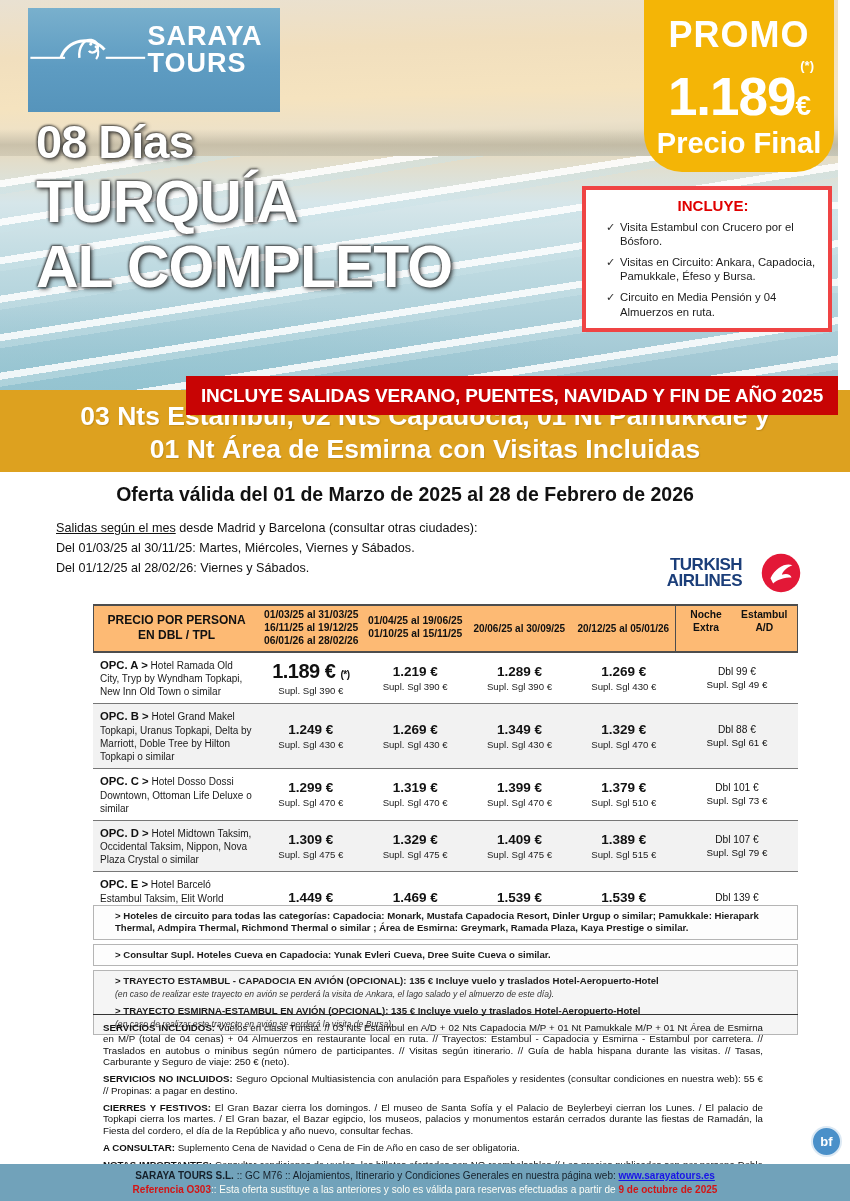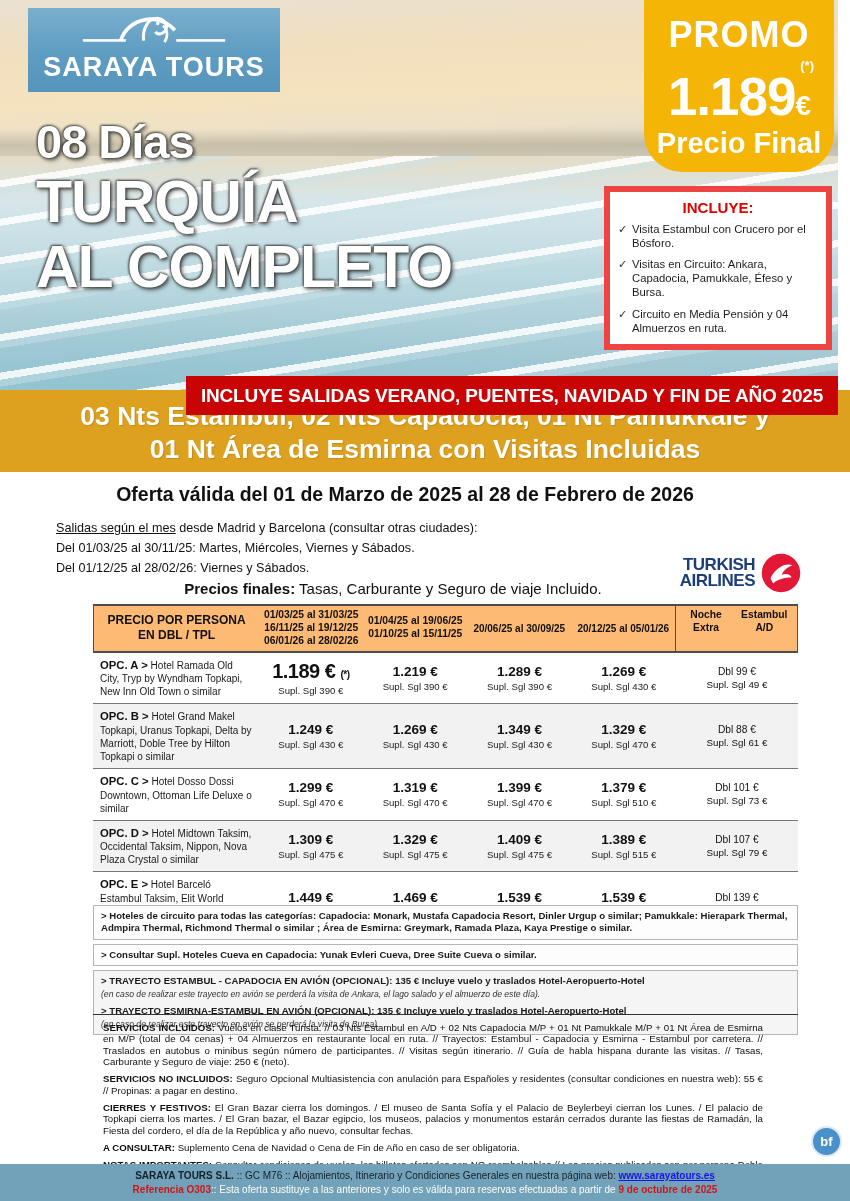--- a/index.html
+++ b/index.html
@@ -11,45 +11,45 @@
     background:linear-gradient(178deg,#e9e1d2 0%,#f1dfbe 14%,#f5e3bf 26%,#ece1c9 34%,#d8d2bd 40%,#cfd3c8 44%,#e6edef 50%,#d9e8ec 58%,#c6dfe5 68%,#b2d3dc 80%,#a6cad6 100%);}
   .hero::before{content:'';position:absolute;left:0;right:0;top:33%;height:9%;
     background:linear-gradient(180deg,rgba(187,178,154,0) 0%,rgba(176,168,146,.55) 45%,rgba(200,196,178,.25) 100%);}
   .hero::after{content:'';position:absolute;left:0;right:0;top:40%;bottom:0;
     background:
       repeating-linear-gradient(171deg,rgba(255,255,255,0) 0 24px,rgba(255,255,255,.85) 24px 31px,rgba(203,227,232,.45) 31px 38px),
       radial-gradient(90% 55% at 15% 100%,rgba(145,196,209,.75),rgba(145,196,209,0) 70%),
       linear-gradient(180deg,#e4dcc6 0%,#d6e6ea 20%,#bedae1 48%,#a9cdd8 78%,#9bc3d0 100%);}
 
   
-  .logo-box{position:absolute;left:28px;top:8px;width:252px;height:84px;z-index:5;
+  .logo-box{position:absolute;left:28px;top:8px;width:252px;height:104px;z-index:5;
     background:linear-gradient(180deg,#79b0cd 0%,#5e9cc2 55%,#5694bb 100%);
-    display:flex;flex-direction:column;align-items:center;justify-content:flex-end;padding-bottom:11px;box-sizing:border-box;}
+    display:flex;flex-direction:row;align-items:center;justify-content:flex-end;padding-bottom:20px;box-sizing:border-box;}
   .logo-name{color:#fff;font-weight:700;font-size:27px;letter-spacing:1px;line-height:1;}
   .logo-art{margin-bottom:3px;}
 
   
   .hero-title{position:absolute;left:36px;top:118px;z-index:4;color:#fff;font-weight:700;line-height:1;
     text-shadow:0 0 3px rgba(40,40,40,.9),2px 2px 4px rgba(30,30,30,.75),-1px -1px 2px rgba(40,40,40,.6);}
   .ht-days{font-size:47px;letter-spacing:-1px;}
   .ht-main{font-size:59px;letter-spacing:-1px;margin-top:8px;}
   .ht-main2{font-size:59px;letter-spacing:-1px;margin-top:6px;}
 
   
   .promo{position:absolute;right:16px;top:0;width:190px;height:172px;z-index:6;
     background:#f4b506;border-radius:0 0 38px 38px;text-align:center;color:#fff;}
   .promo-label{font-size:36px;font-weight:700;margin-top:14px;letter-spacing:1px;}
   .promo-star{font-size:13px;font-weight:700;text-align:right;padding-right:20px;margin-top:2px;}
   .promo-price{font-size:53px;font-weight:700;line-height:.9;letter-spacing:-1px;}
   .promo-euro{font-size:28px;font-weight:700;}
   .promo-final{font-size:29px;font-weight:700;margin-top:6px;}
 
   
-  .includes{position:absolute;right:18px;top:186px;width:228px;z-index:6;background:#fff;
-    border:6px solid #ef4444;box-sizing:border-box;padding:7px 8px 9px 8px;}
+  .includes{position:absolute;right:18px;top:186px;width:250px;z-index:6;background:#fff;
+    border:4px solid #ef4444;box-sizing:border-box;padding:7px 8px 9px 20px;}
   .inc-title{color:#e00000;font-weight:700;font-size:15px;text-align:center;margin-bottom:6px;}
   .inc-item{display:flex;font-size:11.3px;color:#1c1c1c;line-height:1.25;margin-bottom:7px;}
   .inc-item:last-child{margin-bottom:0;}
   .inc-check{flex:0 0 14px;color:#333;}
 
   
   .red-banner{position:absolute;left:186px;right:12px;top:345px;height:39px;background:#c80404;z-index:5;
     color:#fff;font-weight:700;font-size:19px;text-align:center;line-height:39px;letter-spacing:-.2px;margin-top:31px;}
 
   
@@ -61,21 +61,21 @@
   .validity{position:absolute;left:0;top:483px;width:810px;text-align:center;
     font-size:19.5px;font-weight:700;color:#111;}
 
   
   .departures{position:absolute;left:56px;top:518px;font-size:12.6px;color:#111;line-height:1.6;}
   .dep-underline{text-decoration:underline;}
 
   
   .prices-final{position:absolute;left:93px;top:580px;width:600px;text-align:center;font-size:15px;color:#111;}
   .prices-final b{font-weight:700;}
-  .ta-logo{position:absolute;right:48px;top:552px;display:flex;align-items:center;gap:5px;}
+  .ta-logo{position:absolute;right:48px;top:552px;display:flex;align-items:center;gap:18px;}
   .ta-text{color:#1b3e79;font-weight:700;font-size:17px;line-height:.95;letter-spacing:-.5px;text-align:right;}
 
   
   .ptable{position:absolute;left:93px;top:604px;width:705px;font-size:10px;color:#111;}
   .thead{display:flex;background:#fdba74;border-top:2px solid #4d4d4d;border-bottom:2px solid #4d4d4d;
     border-left:1px solid #4d4d4d;border-right:1px solid #4d4d4d;box-sizing:border-box;
     font-weight:700;align-items:center;min-height:44px;text-align:center;}
   .th{padding:3px 2px;box-sizing:border-box;}
   .thl{display:block;font-size:10.3px;line-height:1.25;}
   .th1l{font-size:12px;line-height:1.3;}
@@ -91,21 +91,21 @@
   .hotels{font-size:10px;color:#1a1a1a;}
   .price{font-weight:700;font-size:13.5px;}
   .price-big{font-weight:700;font-size:20px;letter-spacing:-.5px;}
   .star-sm{font-size:10px;font-weight:700;}
   .supl{font-size:9.6px;margin-top:2px;color:#222;}
   .extra1{font-size:10.2px;}
   .extra2{font-size:9.8px;margin-top:2px;}
 
   
   .notes{position:absolute;left:93px;top:905px;width:705px;}
-  .nbox{border:1px solid #b5b5b5;background:#fdfdfd;padding:4px 7px;margin-bottom:4px;
+  .nbox{border:1px solid #b5b5b5;background:#fdfdfd;padding:4px 21px;margin-bottom:4px;
     font-size:9.6px;font-weight:600;color:#1a1a1a;line-height:1.3;}
   .nbox.grey{background:#f5f5f5;}
   .nsmall{font-weight:400;font-size:8.6px;color:#333;margin:1px 0 5px 0;font-style:italic;}
   .nmain{margin:0;}
 
   
   .sep-line{position:absolute;left:93px;top:1014px;width:705px;border-top:1.5px solid #333;}
 
   
   .fsections{position:absolute;left:103px;top:1022px;width:660px;}
@@ -182,23 +182,20 @@
   </div>
 
   <div class="validity">Oferta válida del 01 de Marzo de 2025 al 28 de Febrero de 2026</div>
 
   <div class="departures">
     <div><span class="dep-underline">Salidas según el mes</span><span> desde Madrid y Barcelona (consultar otras ciudades):</span></div>
     <div>Del 01/03/25 al 30/11/25: Martes, Miércoles, Viernes y Sábados.</div>
     <div>Del 01/12/25 al 28/02/26: Viernes y Sábados.</div>
   </div>
 
-  <div class="prices-final">
-    <b>Precios finales:</b><span> Tasas, Carburante y Seguro de viaje Incluido.</span>
-  </div>
 
   <div class="ta-logo">
     <div class="ta-text">
       <div>TURKISH</div>
       <div>AIRLINES</div>
     </div>
     <svg width="42" height="42" viewBox="0 0 48 48">
       <circle cx="24" cy="24" r="22" fill="#e31837"></circle>
       <path d="M12 30 C18 17 30 12 37 15 C30 18 26 22 25 26 C31 24 35 26 36 29 C28 29 20 31 15 36 Z" fill="#fff"></path>
     </svg>

